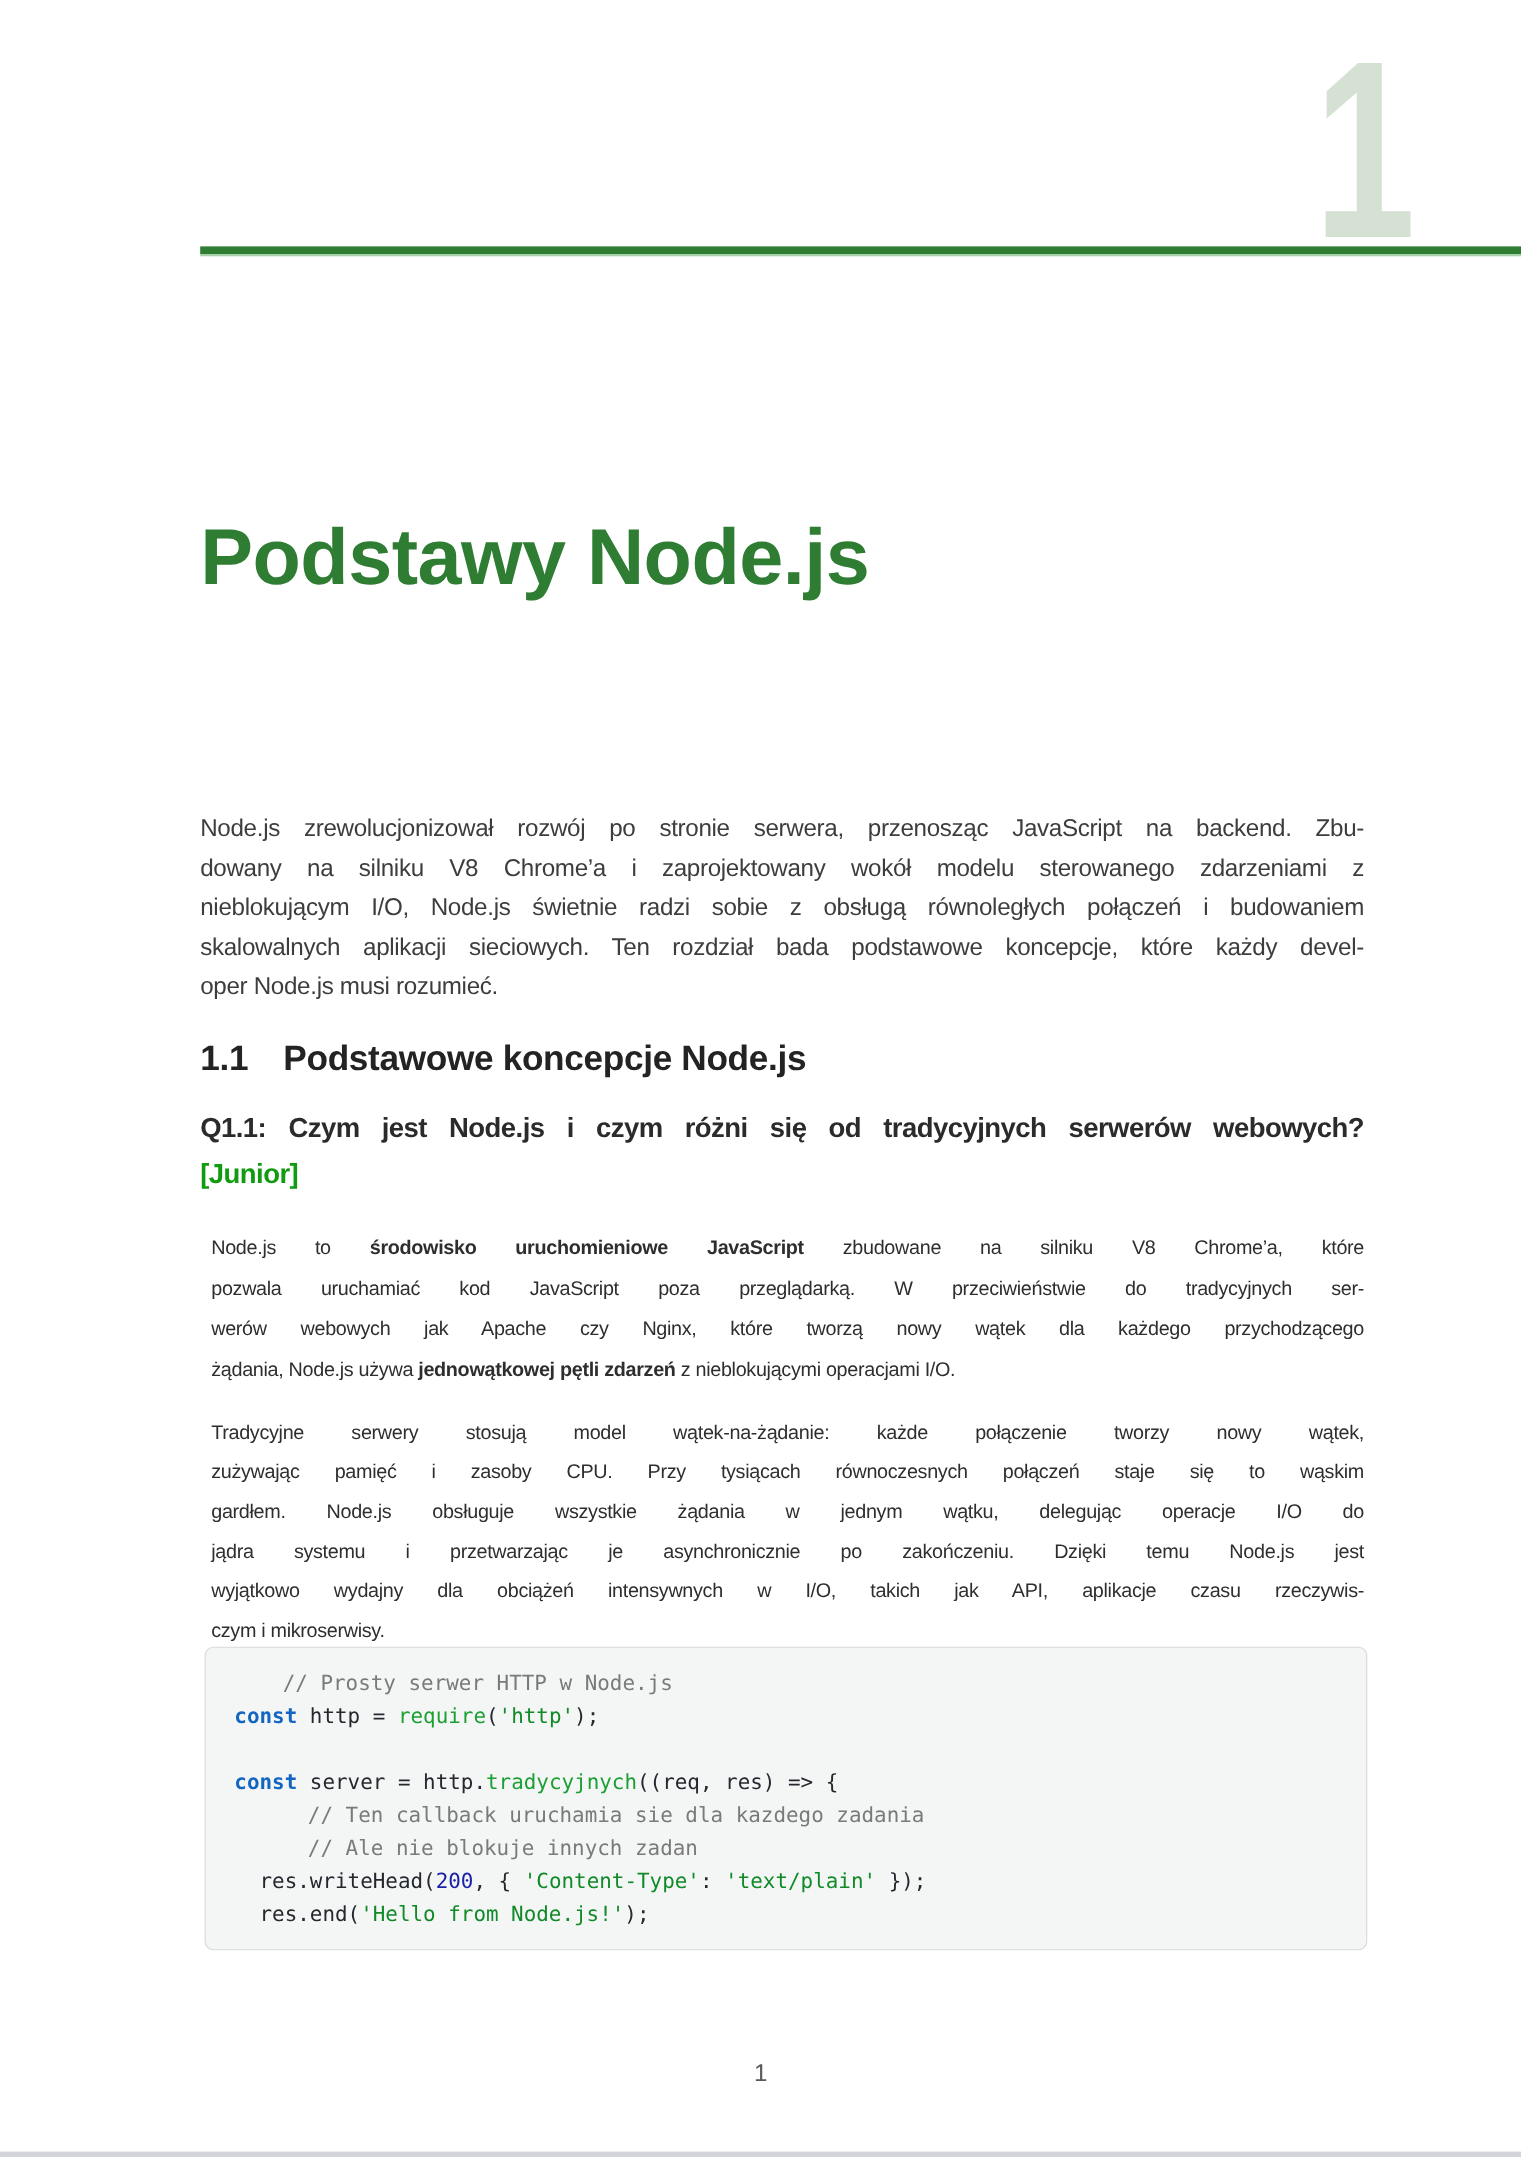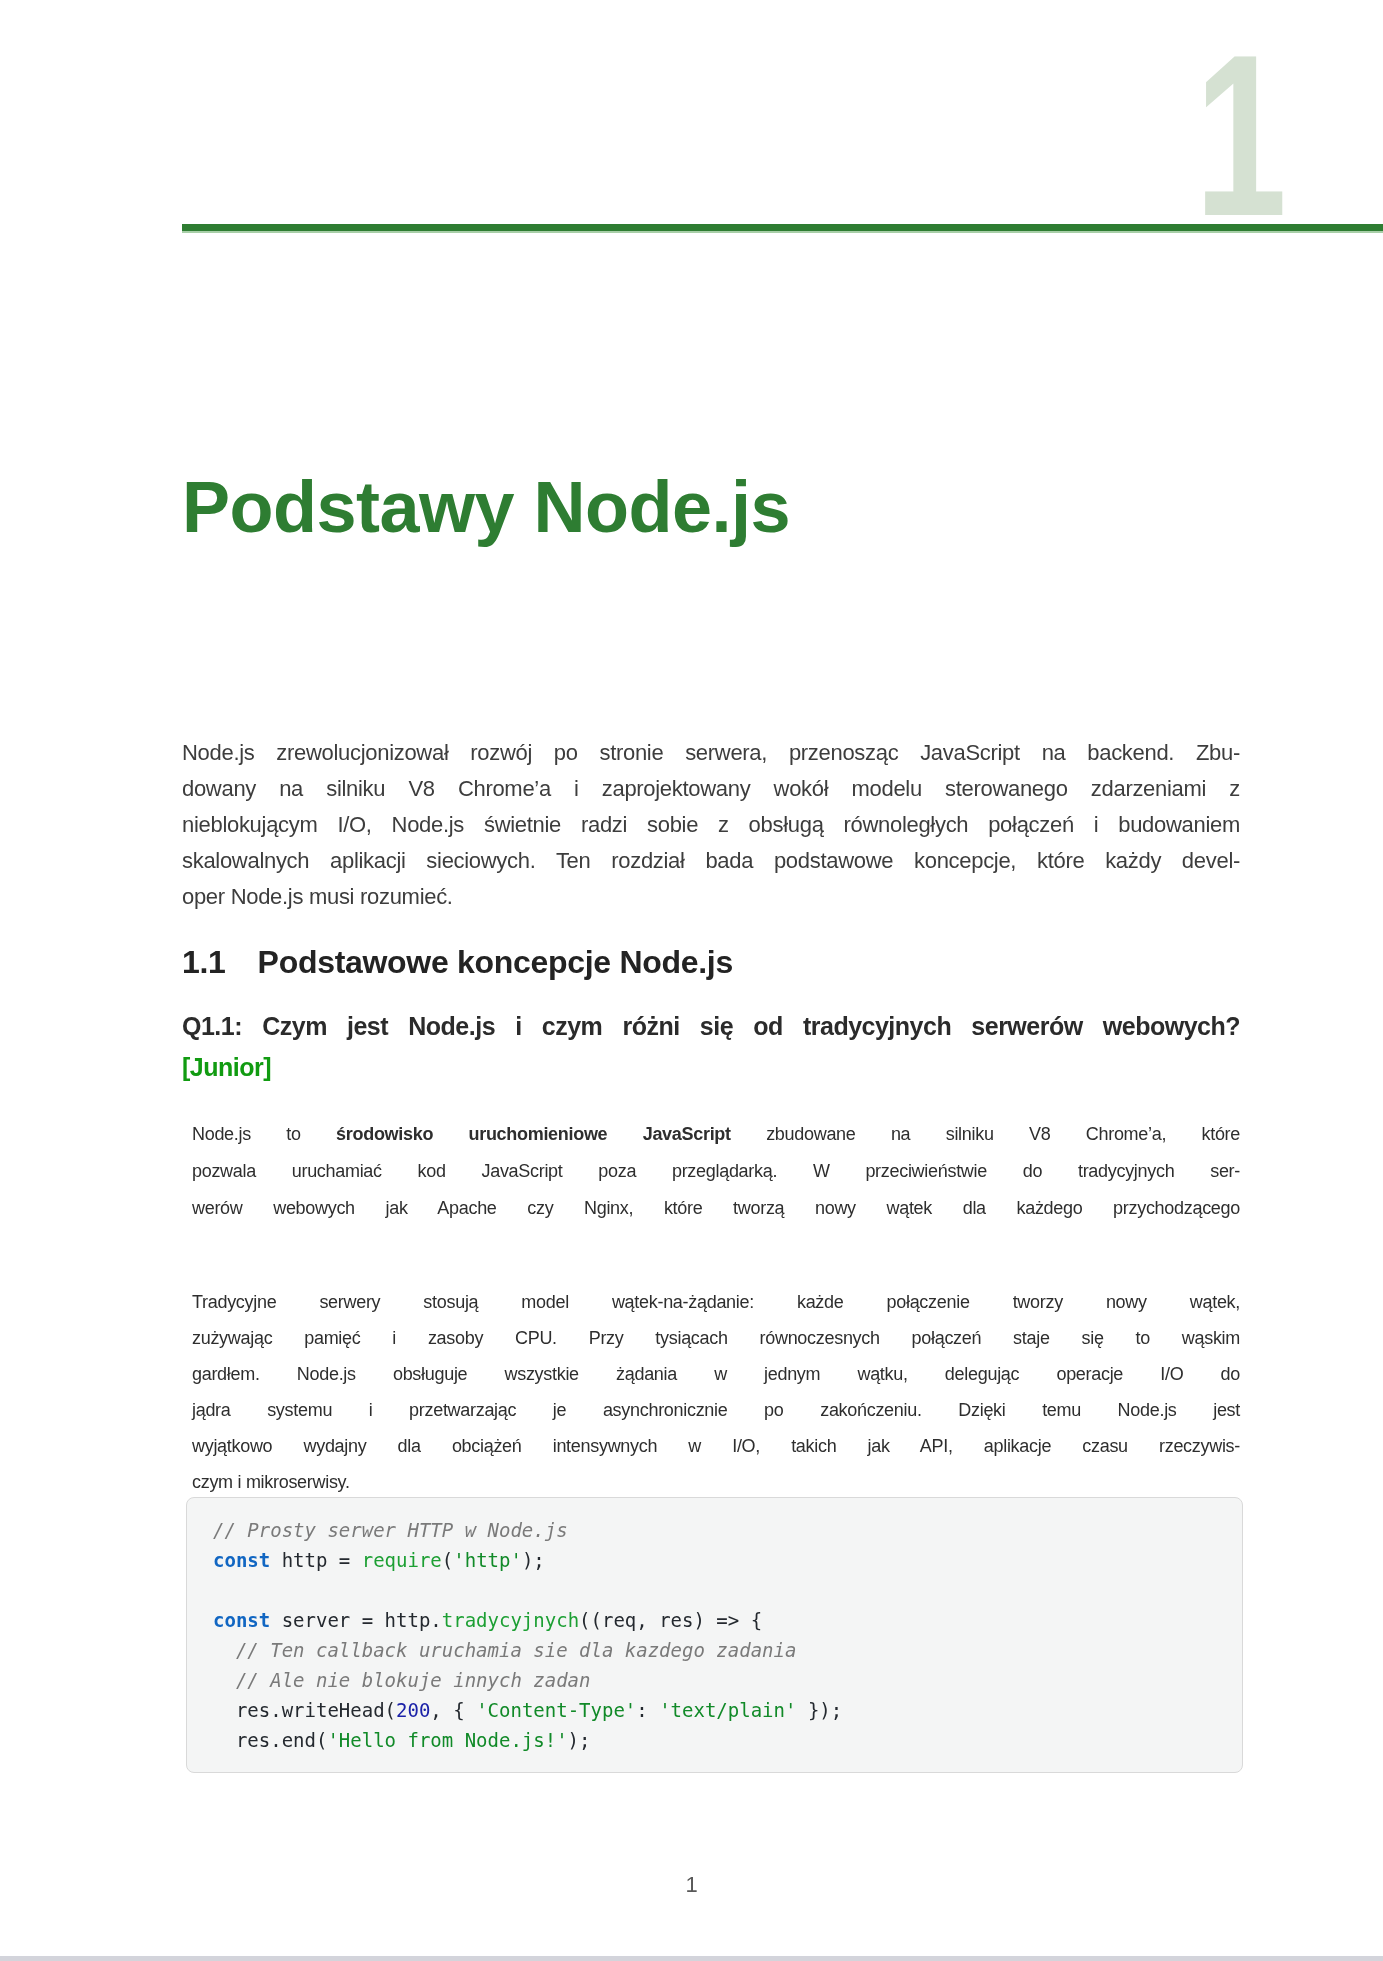--- a/index.html
+++ b/index.html
@@ -103,21 +103,21 @@
     background:var(--code-bg);
     border:1px solid var(--code-border);
     border-radius:8px;
     padding:17px 20px 0 26px;
     font-family:"DejaVu Sans Mono","Liberation Mono",monospace;
     font-size:19px;line-height:30px;
     color:var(--code-plain);
     overflow:hidden;
   }
   .cline{white-space:pre;}
-  .tok-com{color:var(--code-comment);font-style:italic;}
+  .tok-com{color:var(--code-comment);margin-left:44px;}
   .tok-kw{color:var(--code-keyword);font-weight:bold;}
   .tok-fn{color:var(--code-function);}
   .tok-str{color:var(--code-string);}
   .tok-num{color:var(--code-number);}
   .tok-pl{color:var(--code-plain);}
   
   .page-number{
     position:absolute;
     left:0;right:0;top:1872px;
     text-align:center;
@@ -157,20 +157,21 @@
     <div class="justify-all">
         <div class="jline jlast"><span class="b">Q1.1: Czym jest Node.js i czym różni się od tradycyjnych serwerów webowych?</span></div>
       </div>
     <div class="q-badge">[Junior]</div>
   </div>
 
   <div class="para answer-para answer-1">
       <div class="jline"><span>Node.js to </span><span class="b">środowisko uruchomieniowe JavaScript</span><span> zbudowane na silniku V8 Chrome’a, które</span></div>
       <div class="jline"><span>pozwala uruchamiać kod JavaScript poza przeglądarką. W przeciwieństwie do tradycyjnych ser-</span></div>
       <div class="jline"><span>werów webowych jak Apache czy Nginx, które tworzą nowy wątek dla każdego przychodzącego</span></div>
+      <div class="jline jlast"><span>żądania, Node.js używa </span><span class="b">jednowątkowej pętli zdarzeń</span><span> z nieblokującymi operacjami I/O.</span></div>
     </div>
   <div class="para answer-para answer-2">
       <div class="jline"><span>Tradycyjne serwery stosują model wątek-na-żądanie: każde połączenie tworzy nowy wątek,</span></div>
       <div class="jline"><span>zużywając pamięć i zasoby CPU. Przy tysiącach równoczesnych połączeń staje się to wąskim</span></div>
       <div class="jline"><span>gardłem. Node.js obsługuje wszystkie żądania w jednym wątku, delegując operacje I/O do</span></div>
       <div class="jline"><span>jądra systemu i przetwarzając je asynchronicznie po zakończeniu. Dzięki temu Node.js jest</span></div>
       <div class="jline"><span>wyjątkowo wydajny dla obciążeń intensywnych w I/O, takich jak API, aplikacje czasu rzeczywis-</span></div>
       <div class="jline jlast"><span>czym i mikroserwisy.</span></div>
     </div>
 

